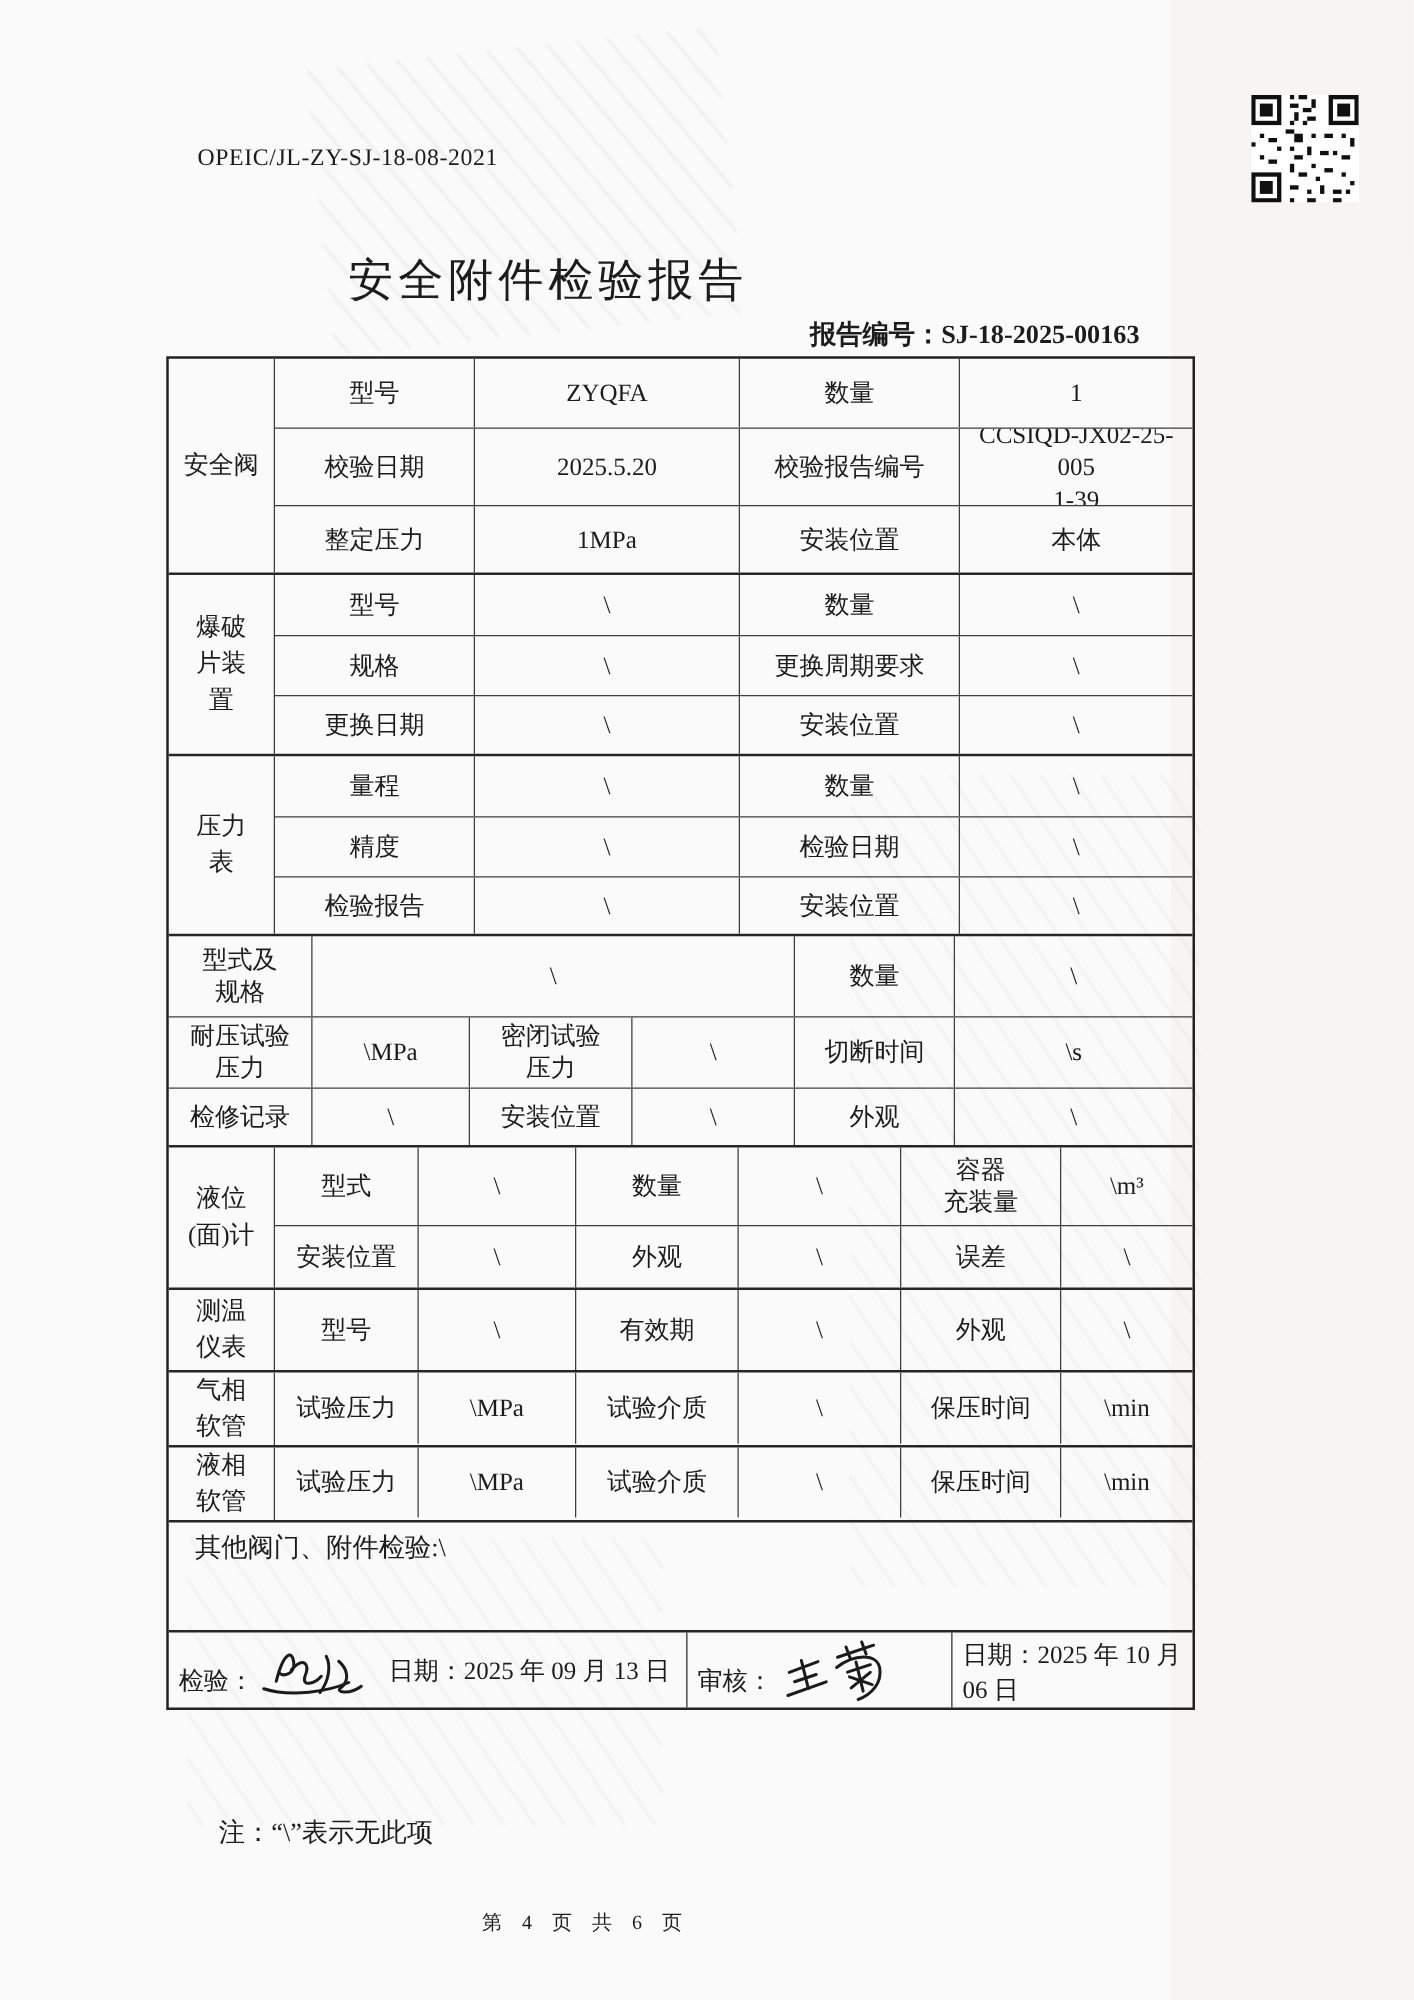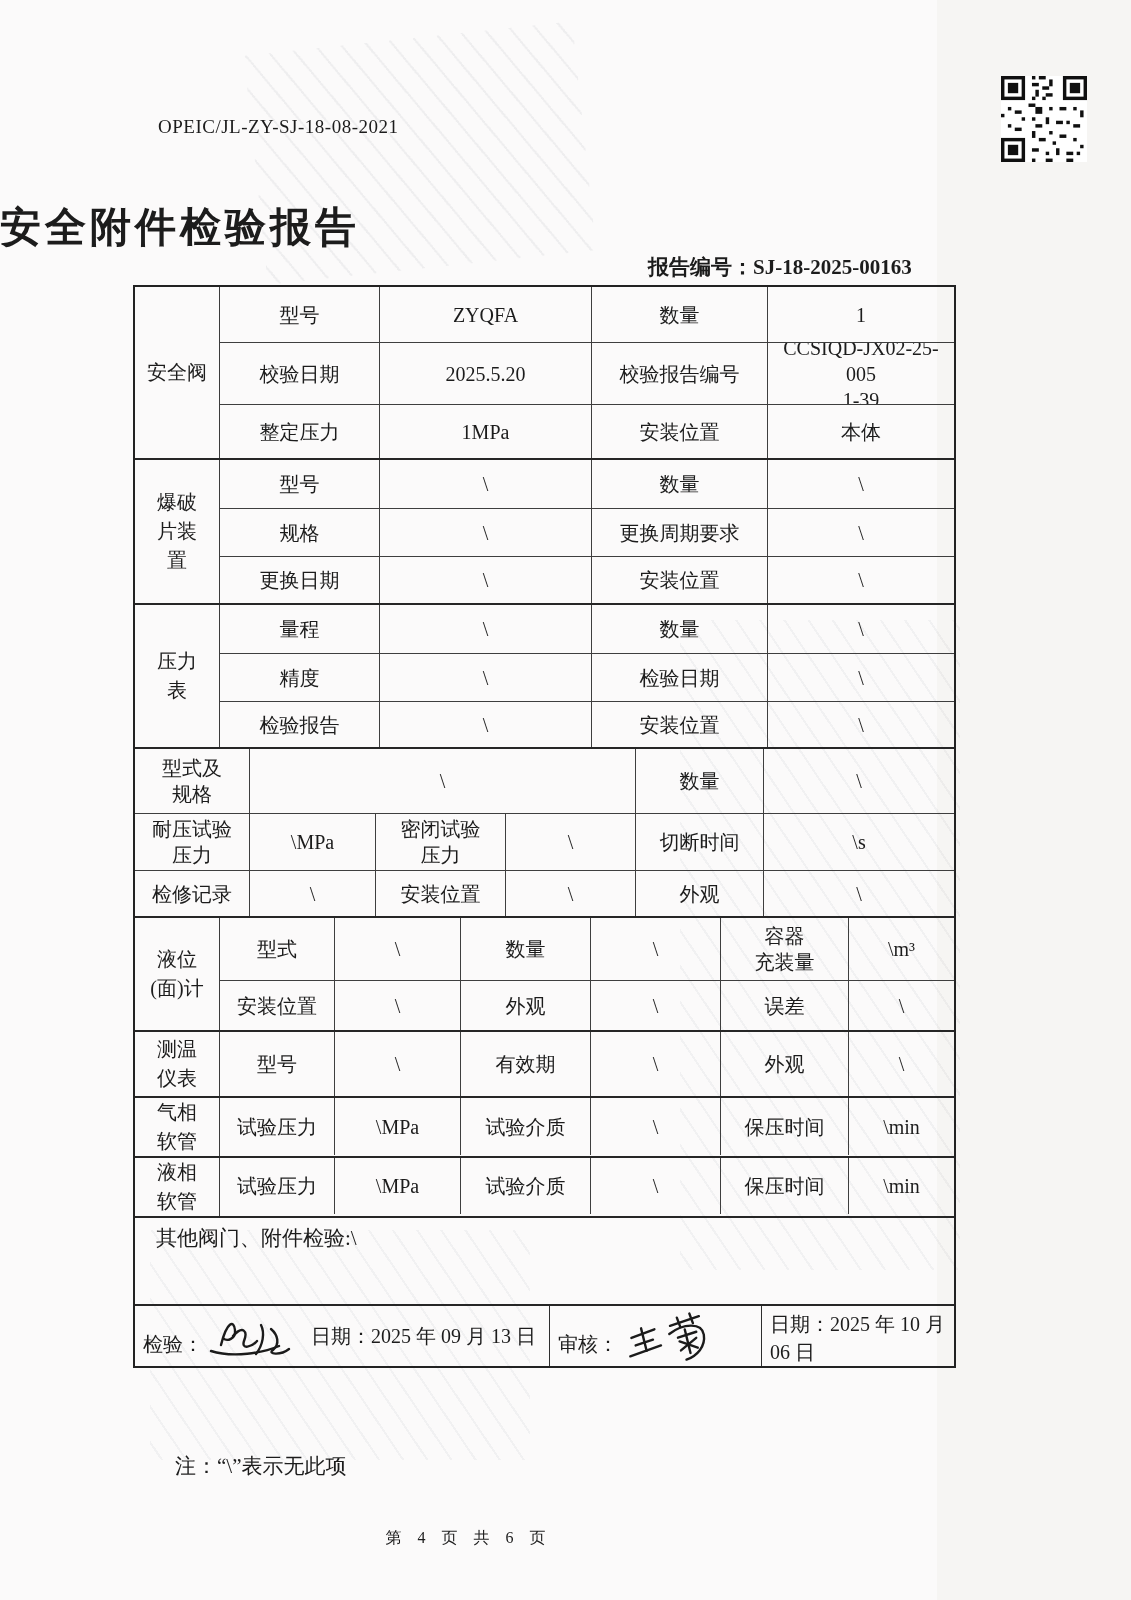--- a/index.html
+++ b/index.html
@@ -14,23 +14,23 @@
   .wm { position:absolute; pointer-events:none; opacity:.12; filter:blur(.7px);
         background:repeating-linear-gradient(56deg, transparent 0 9px, rgba(90,95,110,.65) 9px 11px, transparent 11px 20px); }
   .wm1 { left:255px; top:38px;  width:330px; height:230px; transform:rotate(-6deg); }
   .wm2 { left:680px; top:620px; width:280px; height:650px; opacity:.09; }
   .wm3 { left:150px; top:1230px; width:380px; height:230px; opacity:.09; }
 
   .doc-code { position:absolute; left:158px; top:116px; font-size:19px; letter-spacing:.5px; }
 
   .qr { position:absolute; left:1001px; top:76px; width:86px; height:86px; }
 
-  .title { position:absolute; left:0; right:60px; top:200px; 
+  .title { position:absolute; left:0; right:60px; top:200px; text-align:center;
            font-family:"Liberation Sans","DejaVu Sans",sans-serif;
-           font-weight:bold; font-size:41px; letter-spacing:4px; }
+           font-weight:normal; font-size:36px; letter-spacing:4px; }
   .report-no { position:absolute; left:648px; top:253px; font-size:21px;font-weight:bold; }
 
   
   .tbl { position:absolute; left:133px; top:285px; width:823px;
          border:2.5px solid #222; background:transparent; font-size:20px; }
   .sec { display:flex; border-bottom:2.2px solid #262626; }
   .sec:last-child { border-bottom:none; }
   .slab { width:85px; flex:0 0 85px; border-right:1.6px solid #3b3b3b;
           display:flex; align-items:center; justify-content:center;
           text-align:center; white-space:pre-line; line-height:1.45; }

